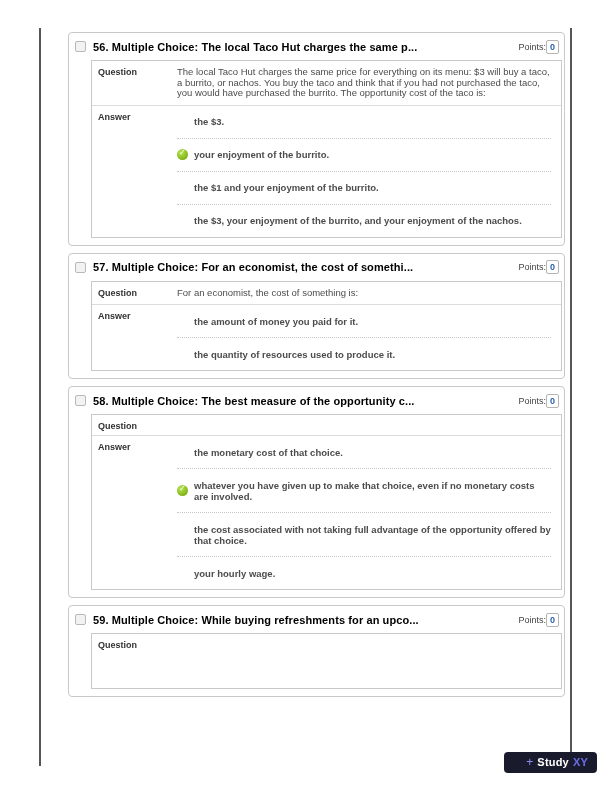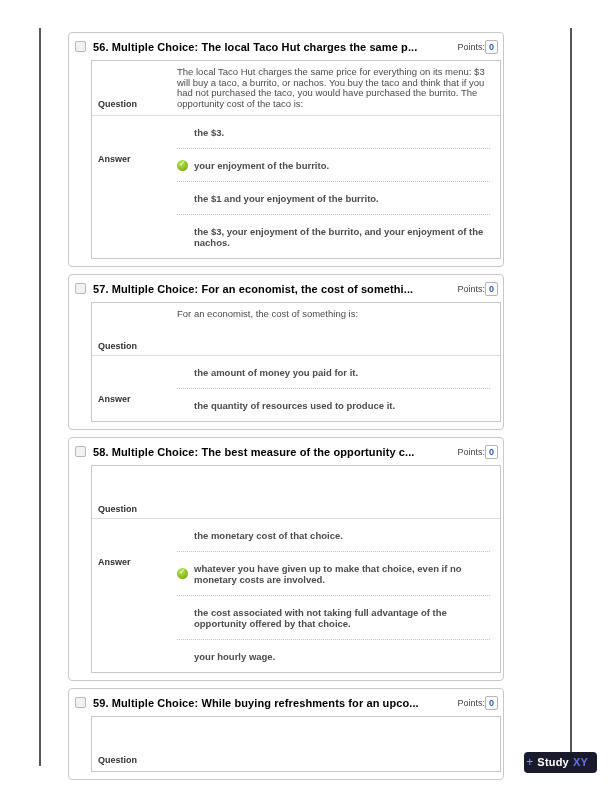--- a/index.html
+++ b/index.html
@@ -12,21 +12,21 @@
     height: 792px;
     background: #ffffff;
     overflow: hidden;
     margin: 0 auto;
   }
 
   .vline { position: absolute; width: 2px; background: #56565a; }
   .vline.left  { left: 39px;  top: 28px; height: 738px; }
   .vline.right { left: 570px; top: 28px; height: 724px; }
 
-  .content { position: absolute; left: 68px; top: 32px; width: 436px; }
+  .content { position: absolute; left: 68px; top: 32px; width: 497px; }
 
   
   .qblock {
     border: 1px solid #c9c9c9;
     border-radius: 4px;
     background: #fff;
     margin-bottom: 7px;
     padding: 0 2px 7px 2px;
   }
   .qheader { display: flex; align-items: center; height: 27px; padding: 0 3px; }
@@ -51,21 +51,20 @@
   
   .qcard { border: 1px solid #c9c9c9; margin-left: 20px; background: #fff; }
   .qcard.empty { height: 56px; }
   .row { display: flex; align-items: stretch; }
   .question-row { border-bottom: 1px solid #dcdcdc; }
   .qcard.empty .question-row { border-bottom: none; }
   .row-label {
     flex: 0 0 85px; width: 85px;
     font-size: 9px; font-weight: bold; color: #333;
     padding: 6px 4px 4px 6px;
-    margin-top: 32px;
   }
   .qtext {
     flex: 1;
     font-size: 9.5px; color: #4c4c4c;
     line-height: 10.5px;
     padding: 6px 10px 6px 0;
   }
   .answers { flex: 1; padding-right: 10px; }
   .answer { display: flex; align-items: center; gap: 6px; padding: 10.5px 0; font-weight: bold; }
   .answer + .answer { border-top: 1px dotted #c6c6c6; }
@@ -81,21 +80,21 @@
     color: #fff; font-size: 8px; font-weight: bold;
   }
   .answer-text { font-size: 9.5px; color: #4c4c4c; line-height: 11px; }
 
   
   .brand {
     position: absolute; right: 15px; bottom: 19px;
     display: flex; align-items: center; gap: 4px;
     background: #191b2c;
     border-radius: 4px;
-    padding: 4px 9px 5px 2px;
+    padding: 4px 9px 5px 22px;
     text-decoration: none;
     cursor: pointer;
   }
   .brand-plus { color: #8b8ff2; font-size: 12px; line-height: 10px; font-weight: 400; }
   .brand-plus::before { content: "+"; }
   .brand-name { font-size: 11px; font-weight: bold; color: #ffffff; letter-spacing: .2px; }
   .brand-xy { font-size: 11px; font-weight: bold; color: #6a6ee9; letter-spacing: .2px; }
 </style>
 </head>
 <body>

